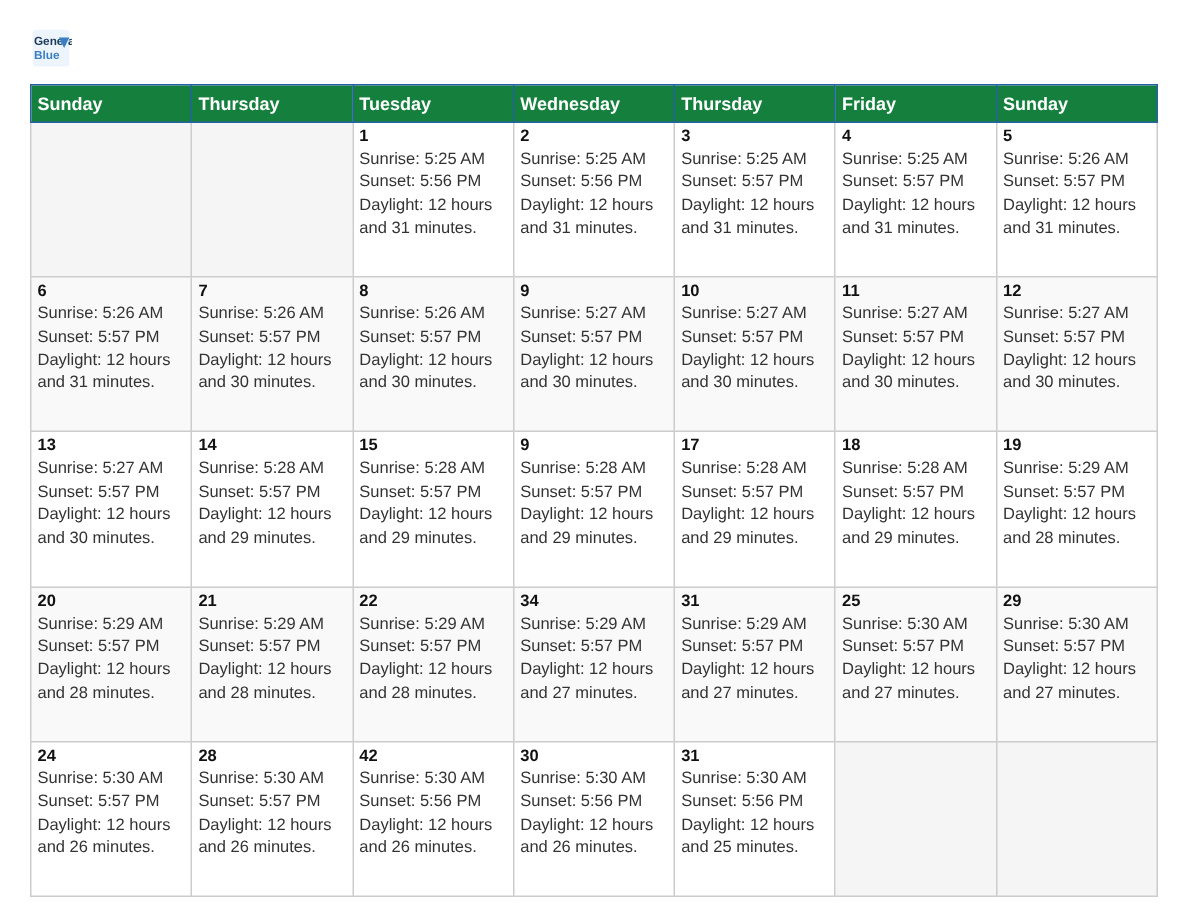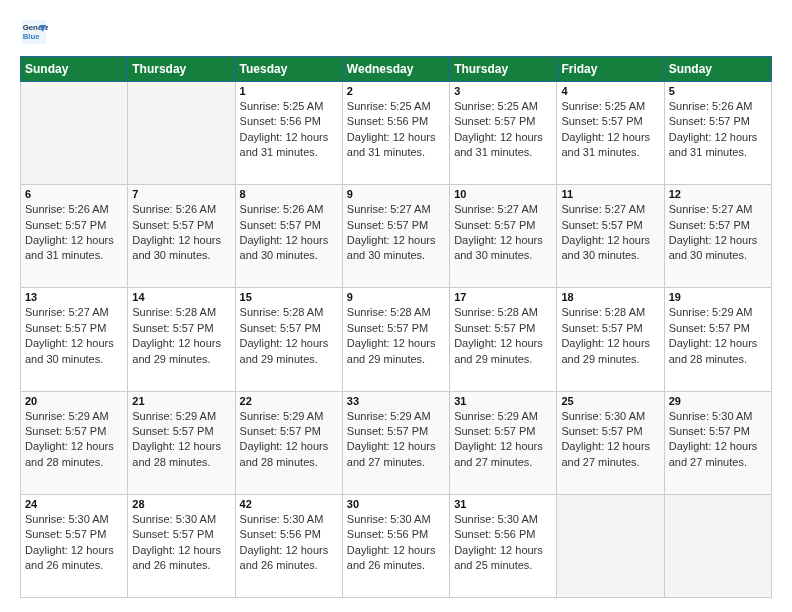--- a/index.html
+++ b/index.html
@@ -272,21 +272,21 @@
 Sunset: 5:57 PM
 Daylight: 12 hours and 28 minutes.</div>
           </td>
           <td class="alt-row">
             <span class="day-number">22</span>
             <div class="day-info" style="white-space: pre-line;">Sunrise: 5:29 AM
 Sunset: 5:57 PM
 Daylight: 12 hours and 28 minutes.</div>
           </td>
           <td class="alt-row">
-            <span class="day-number">33</span>
+            <span class="day-number">34</span>
             <div class="day-info" style="white-space: pre-line;">Sunrise: 5:29 AM
 Sunset: 5:57 PM
 Daylight: 12 hours and 27 minutes.</div>
           </td>
           <td class="alt-row">
             <span class="day-number">31</span>
             <div class="day-info" style="white-space: pre-line;">Sunrise: 5:29 AM
 Sunset: 5:57 PM
 Daylight: 12 hours and 27 minutes.</div>
           </td>

